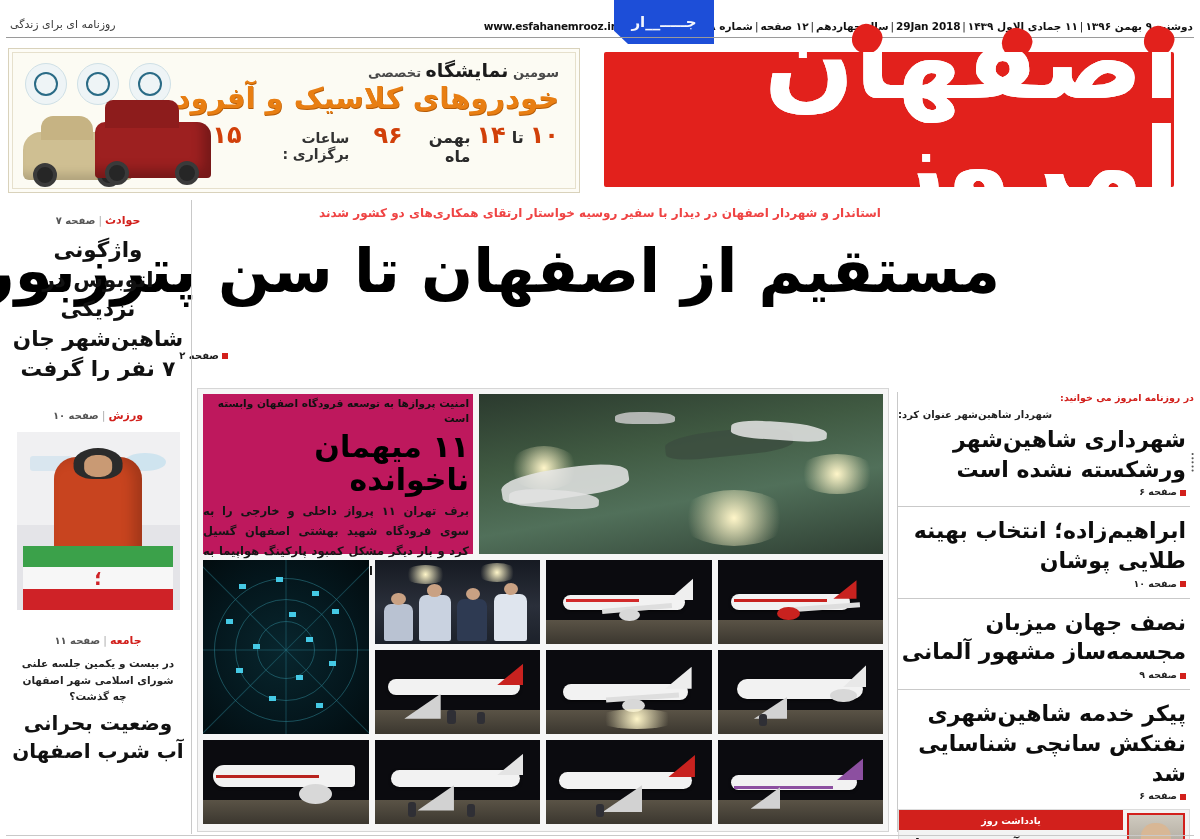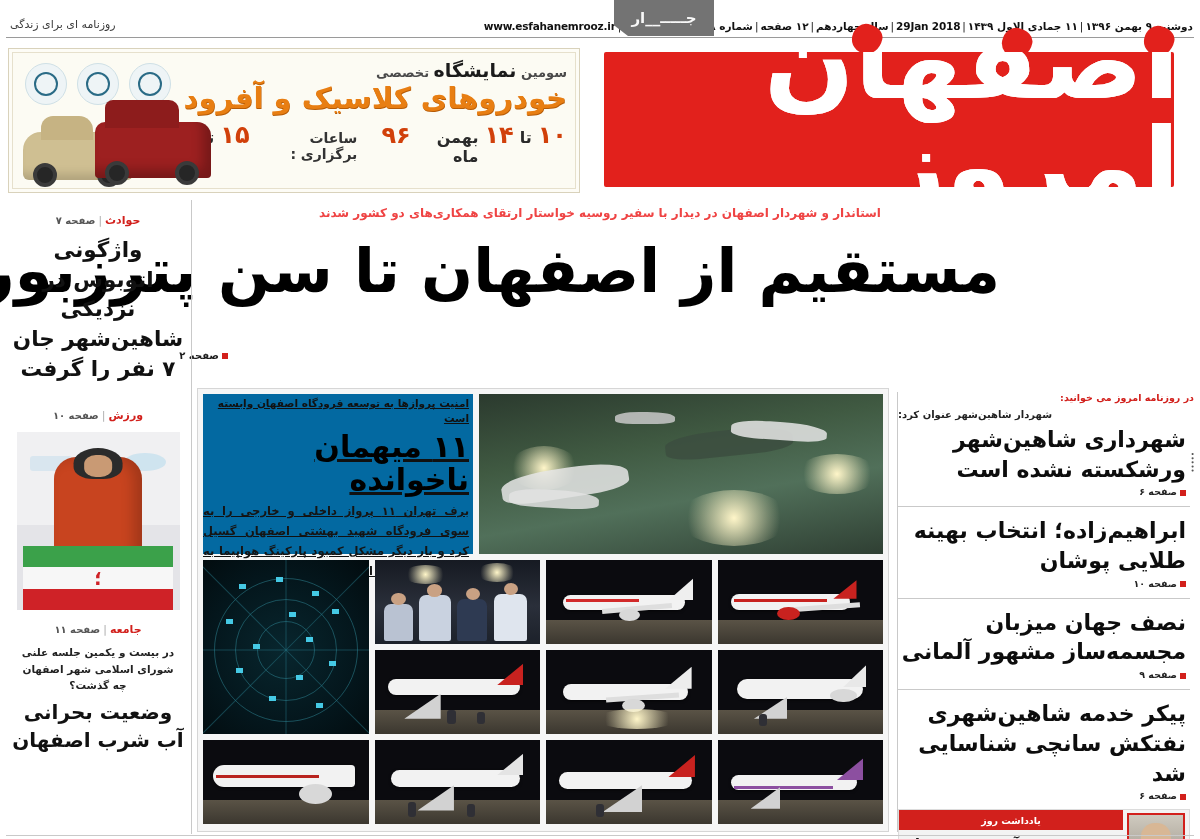--- a/index.html
+++ b/index.html
@@ -25,22 +25,22 @@
     white-space:nowrap;letter-spacing:-0.2px;
     padding-top:14px;
   }
   .dateline span{margin:0 1px;}
   .sep{color:#111;font-weight:normal;}
   .slogan{
     direction:rtl;font-size:11px;color:#3a3a3a;white-space:nowrap;
     padding-top:10px;padding-left:4px;
   }
   .corner-flag{
-    position:absolute;right:486px;top:0;width:100px;height:36px;
-    background:#737373;
+    position:absolute;right:486px;top:0;width:100px;height:44px;
+    background:#1d4ed8;
     clip-path:polygon(0 0,100% 0,100% 100%,14px 100%,0 70%);
     display:flex;align-items:center;justify-content:center;
   }
   .corner-flag .cf-txt{
     color:#fff;font-size:15px;font-weight:bold;direction:rtl;
     letter-spacing:1px;opacity:.95;
   }
   .hrule{
     position:absolute;left:6px;width:1188px;height:1px;background:#9a9a9a;
   }
@@ -83,21 +83,21 @@
   .vline{position:absolute;width:1px;background:#c9c9c9;}
 
   
   .ad{
     position:absolute;left:8px;top:48px;width:572px;height:145px;
     border:1px solid #d9d2bb;background:#fdfcf6;box-sizing:border-box;
     overflow:hidden;
   }
   .ad-inner{position:absolute;inset:3px;border:1px solid #e6e0cc;background:#fcfbf3;}
   .ad-text{
-    position:absolute;right:12px;top:10px;width:400px;
+    position:absolute;right:20px;top:10px;width:400px;
     direction:rtl;text-align:right;
   }
   .ad-l1{font-size:13px;color:#4a4a4a;font-weight:bold;}
   .ad-l1 b{font-size:19px;color:#1b1b1b;}
   .ad-l2{
     font-size:29px;font-weight:bold;color:#e87e12;margin-top:2px;
     letter-spacing:-1px;line-height:1.1;
     text-shadow:0.5px 0.5px 0 #b65b06;
   }
   .ad-l3{
@@ -189,22 +189,21 @@
   }
   .hero-row{display:flex;gap:6px;height:160px;}
   .hero-photo{
     width:404px;height:160px;position:relative;overflow:hidden;
     background:linear-gradient(170deg,#2b3a2e 0%,#405a42 35%,#51705a 62%,#2f3f33 100%);
   }
   .apron-light{position:absolute;border-radius:50%;background:radial-gradient(circle,#fff6c9 0%,rgba(255,246,201,.25) 55%,transparent 75%);}
   .plane-silhouette{position:absolute;background:#e6e6e6;border-radius:40% 46% 30% 30%;opacity:.85;}
   .hero-text{
     width:270px;direction:rtl;text-align:right;padding:2px 4px 12px 0;box-sizing:border-box;
-    background:#0369a1;
-    text-decoration:underline;
+    background:#be185d;
   }
   .ht-kicker{font-size:10.5px;font-weight:bold;color:#111;line-height:1.4;}
   .ht-title{font-size:30px;font-weight:bold;color:#000;letter-spacing:-1.2px;margin:5px 0 6px;line-height:1.1;}
   .ht-body{font-size:11.5px;font-weight:bold;color:#151515;line-height:1.72;text-align:justify;}
   .ht-page{font-size:9.5px;font-weight:bold;white-space:nowrap;}
 
   .grid{margin-top:6px;display:grid;grid-template-columns:repeat(4,1fr);gap:6px;}
   .cell{height:84px;position:relative;overflow:hidden;background:#0b0b0f;}
   .cell.tall{grid-row:span 2;height:174px;}
   .tarmac{position:absolute;left:0;bottom:0;width:100%;height:28%;background:linear-gradient(180deg,#5a5346 0%,#3b372f 100%);}
@@ -367,21 +366,21 @@
       <div class="athlete-hood"></div>
       <div class="athlete-face"></div>
       <div class="flag">
         <div class="g"></div>
           <div class="w"></div>
           <div class="r"></div>
         <div class="emblem">؛</div>
       </div>
     </div>
 
-    <div class="sec-label" style="margin-top:13px;">
+    <div class="sec-label" style="margin-top:24px;">
       <span class="cat">جامعه</span><span class="bar">|</span><span>صفحه ۱۱</span>
     </div>
     <div class="lc-desc">در بیست و یکمین جلسه علنی شورای اسلامی شهر اصفهان چه گذشت؟</div>
     <div class="lc-head sm">وضعیت بحرانی آب شرب اصفهان</div>
   </div>
 
   <div class="package">
 
     <div class="hero-row">
       <div class="hero-photo">

